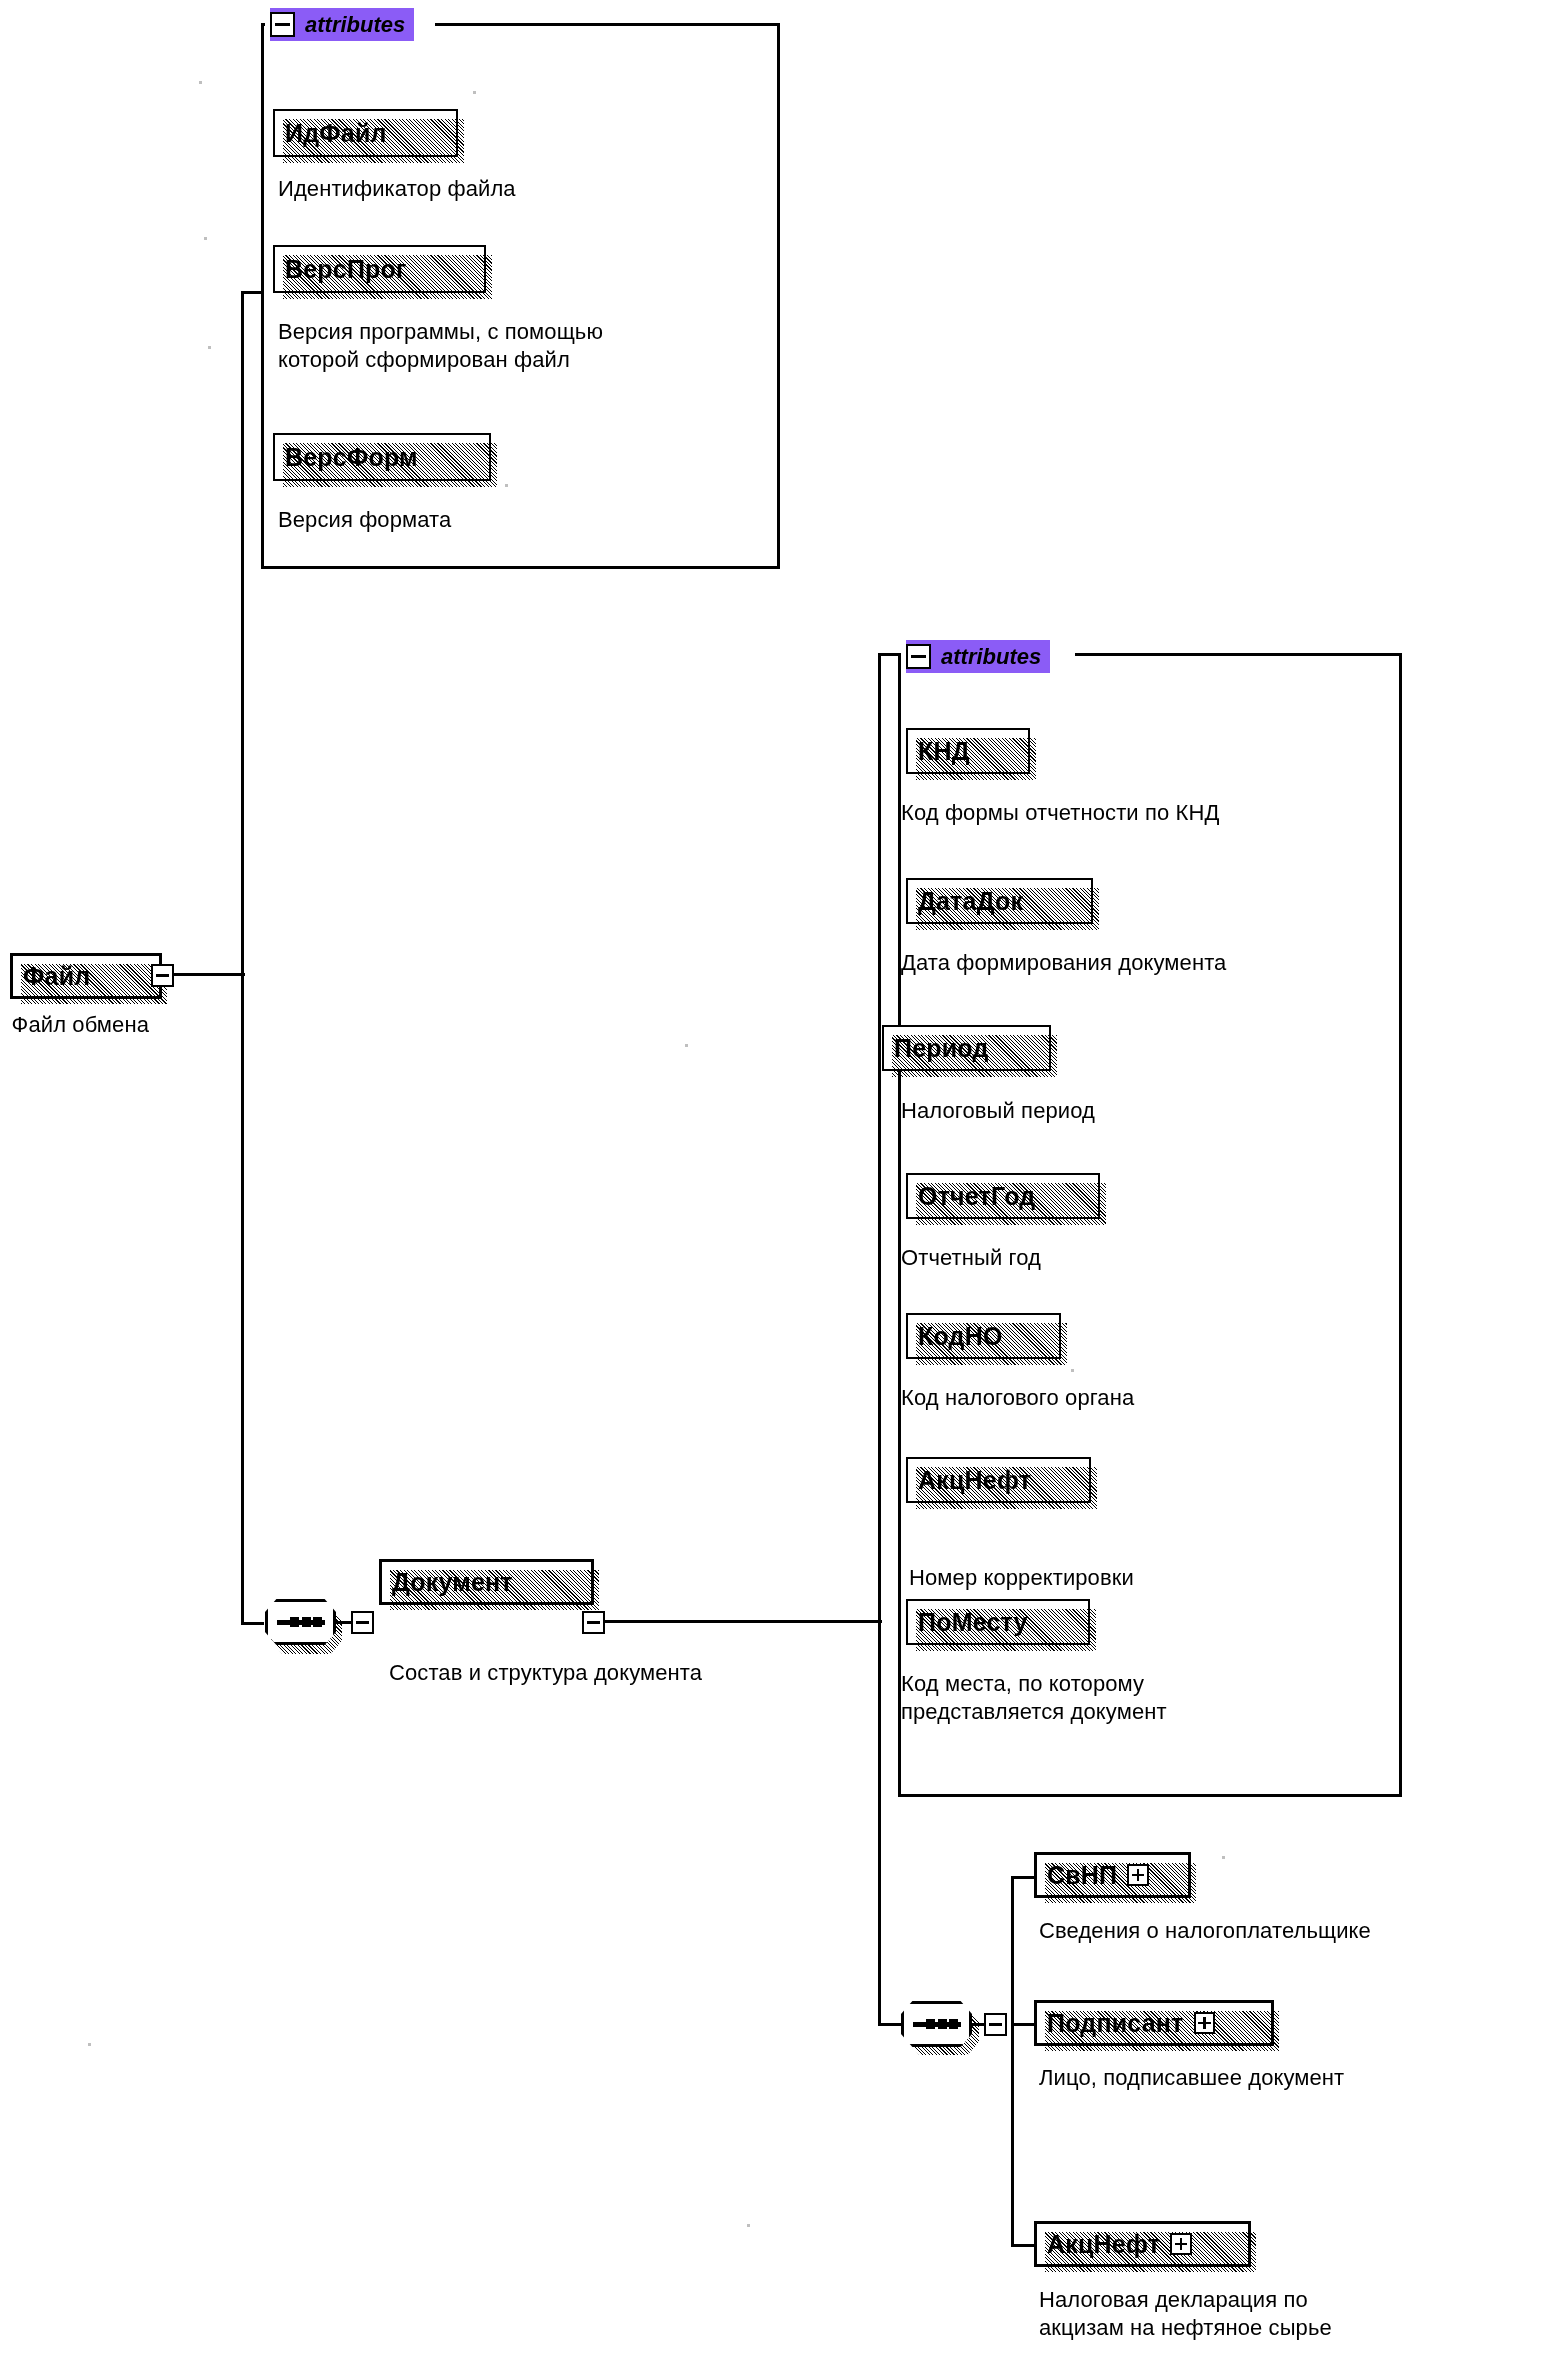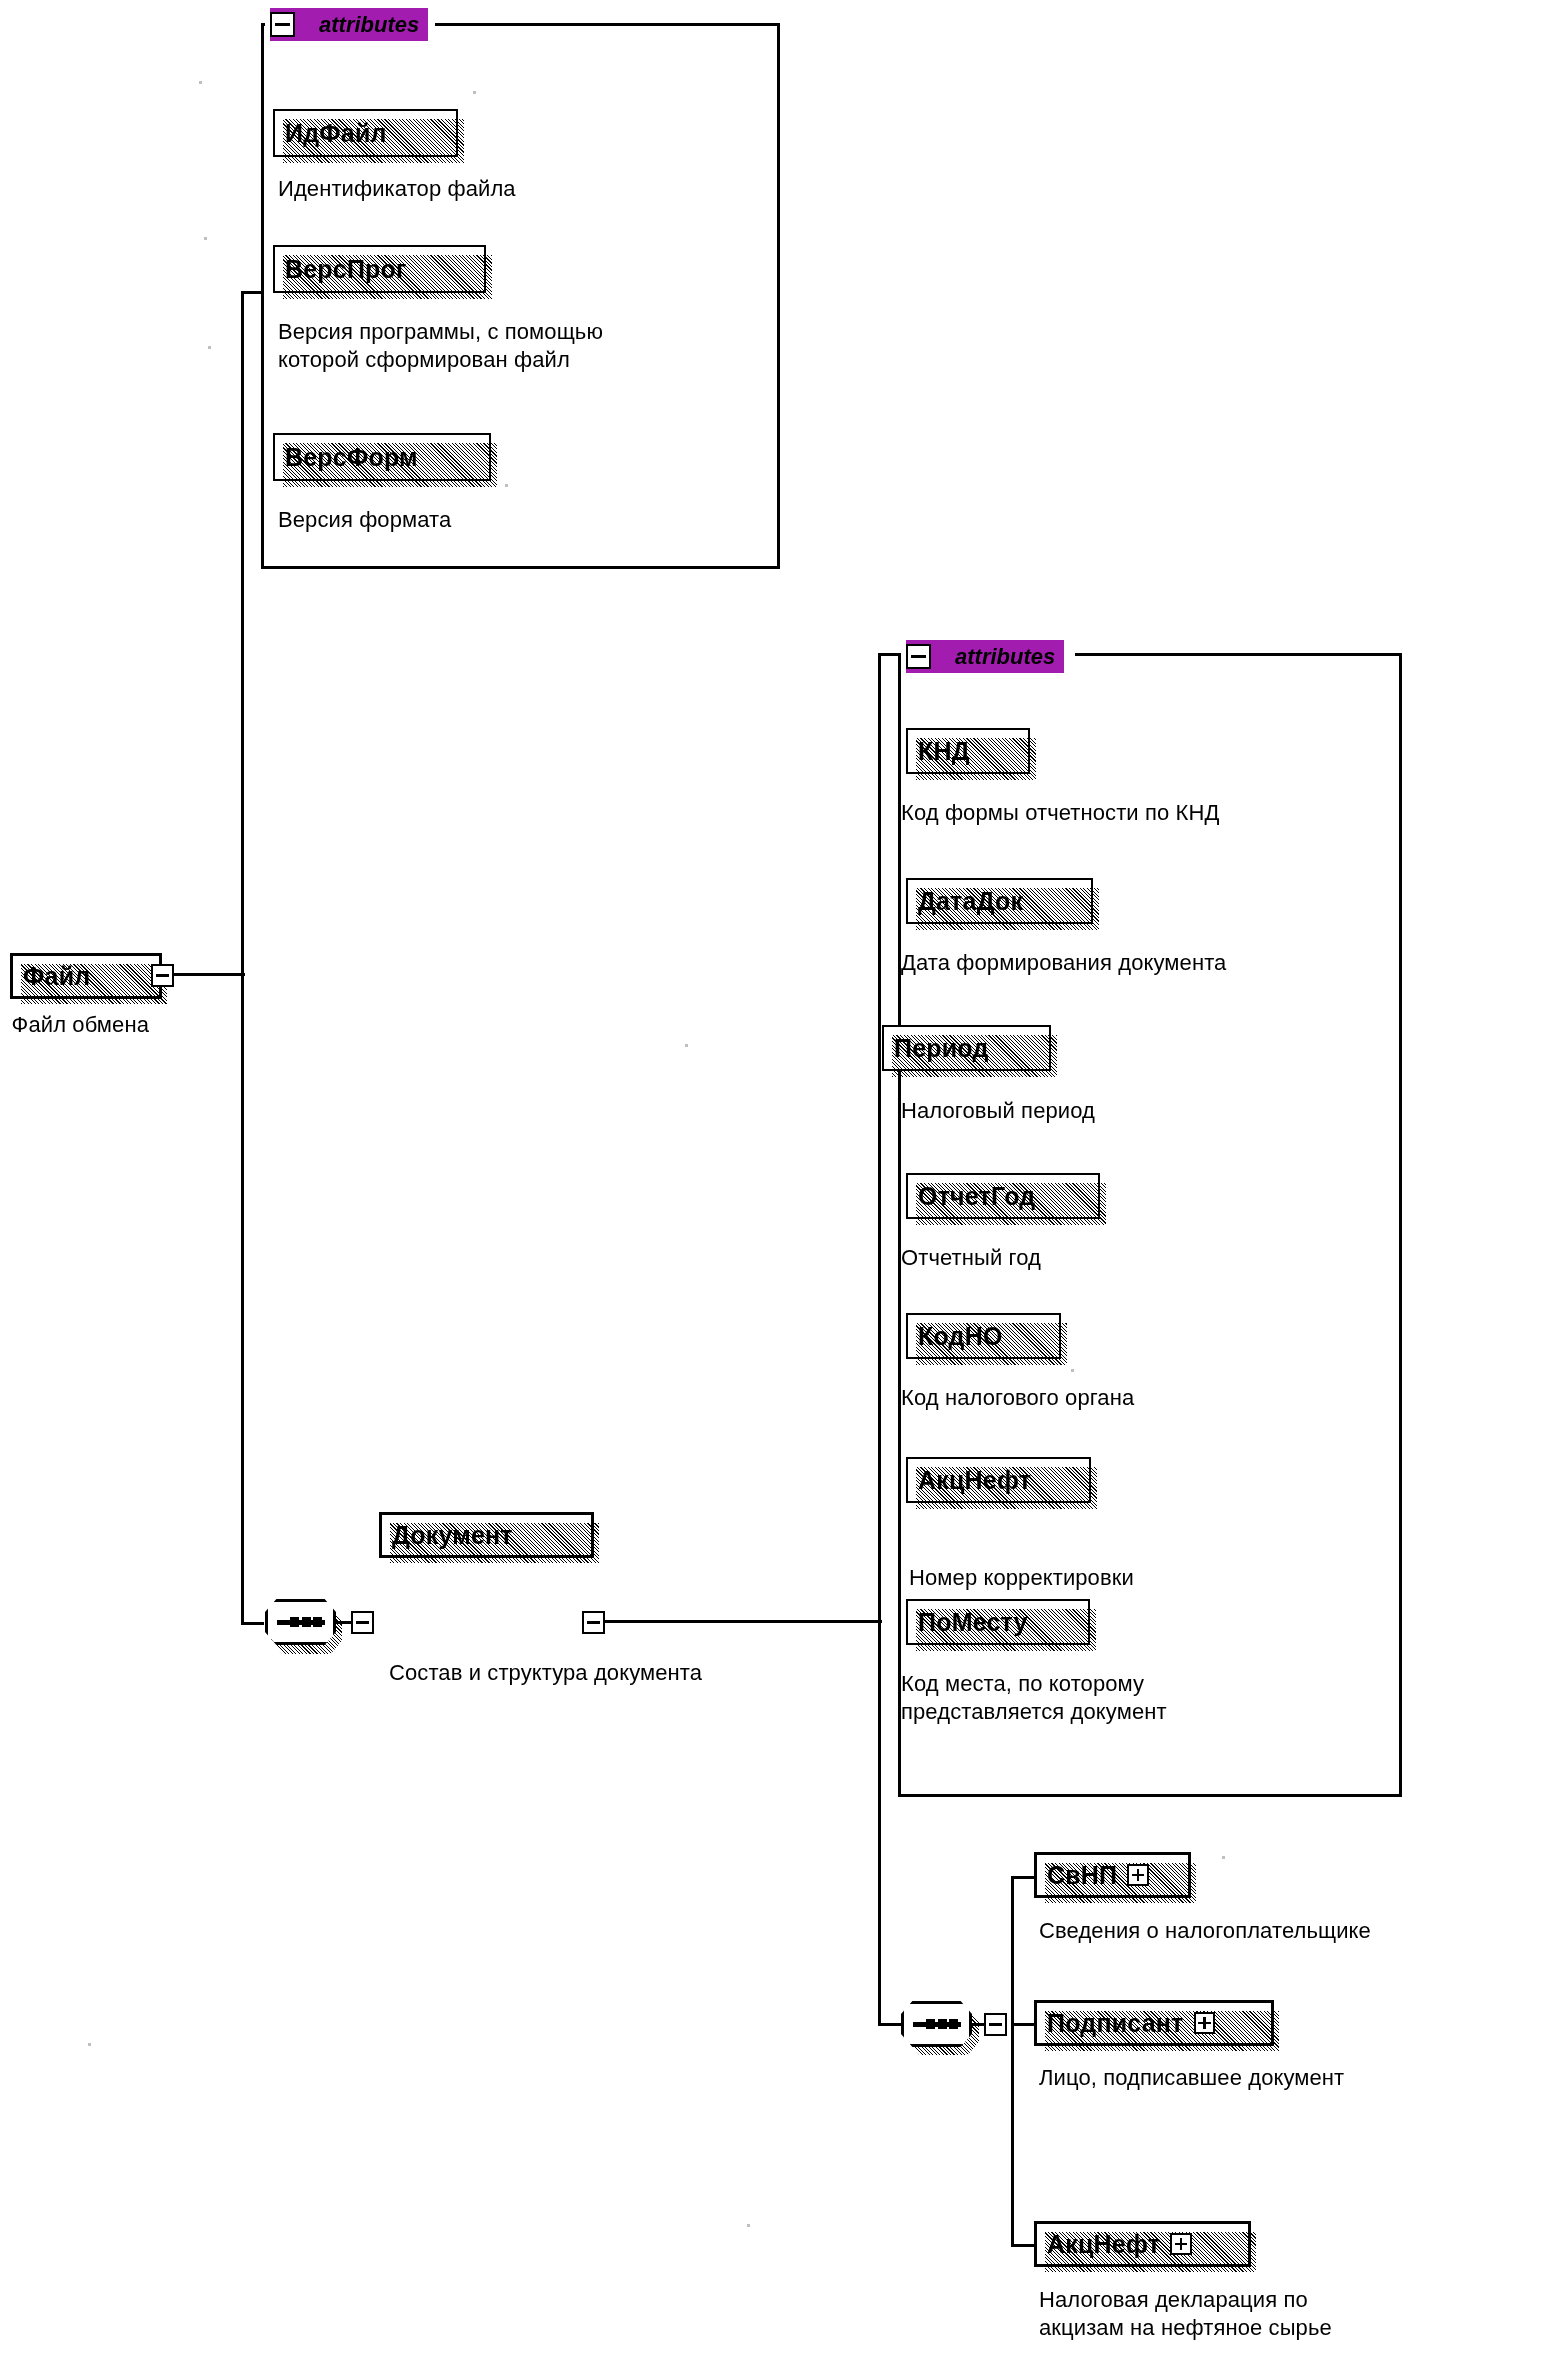--- a/index.html
+++ b/index.html
@@ -59,22 +59,22 @@
     position:absolute;
     box-sizing:border-box;
     border:3.3px solid #000;
     z-index:2;
     background:transparent;
   }
 
   
   .attrhdr{
     position:absolute;
-    display:flex;align-items:center;gap:24px;
-    background:#a21caf;
+    display:flex;align-items:center;gap:10px;
+    background:#8b5cf6;
     z-index:4;
     padding:0 8.3px 0 0;
     height:33px;
   }
   .attrhdr .lbl{
     font-style:italic;font-weight:bold;font-size:22px;line-height:1;
   }
   
   .boxglyph{
     width:25px;height:25px;
@@ -216,21 +216,21 @@
       <span class="seqline">
         <span class="seqdot" style="left:13.2px;"></span>
         <span class="seqdot" style="left:25px;"></span>
         <span class="seqdot" style="left:36px;"></span>
       </span>
     </span>
   </div>
   <div class="ln lnh" style="left:334px;top:1621px;width:20px;"></div>
   <div class="toggle" style="left:351px;top:1611px;"></div>
 
-  <div class="nodebox" style="left:379px;top:1512px;width:215px;height:46px;">
+  <div class="nodebox" style="left:379px;top:1559px;width:215px;height:46px;">
     <span>Документ</span>
   </div>
   <div class="toggle" style="left:582px;top:1611px;"></div>
   <div class="caption" style="left:389px;top:1659px;width:513px;">Состав и структура документа</div>
 
   <div class="ln lnh" style="left:604px;top:1620px;width:278px;"></div>
   <div class="ln lnv" style="left:878px;top:653px;height:1373px;"></div>
 
   <div class="ln lnh" style="left:878px;top:653px;width:21.5px;"></div>
 

